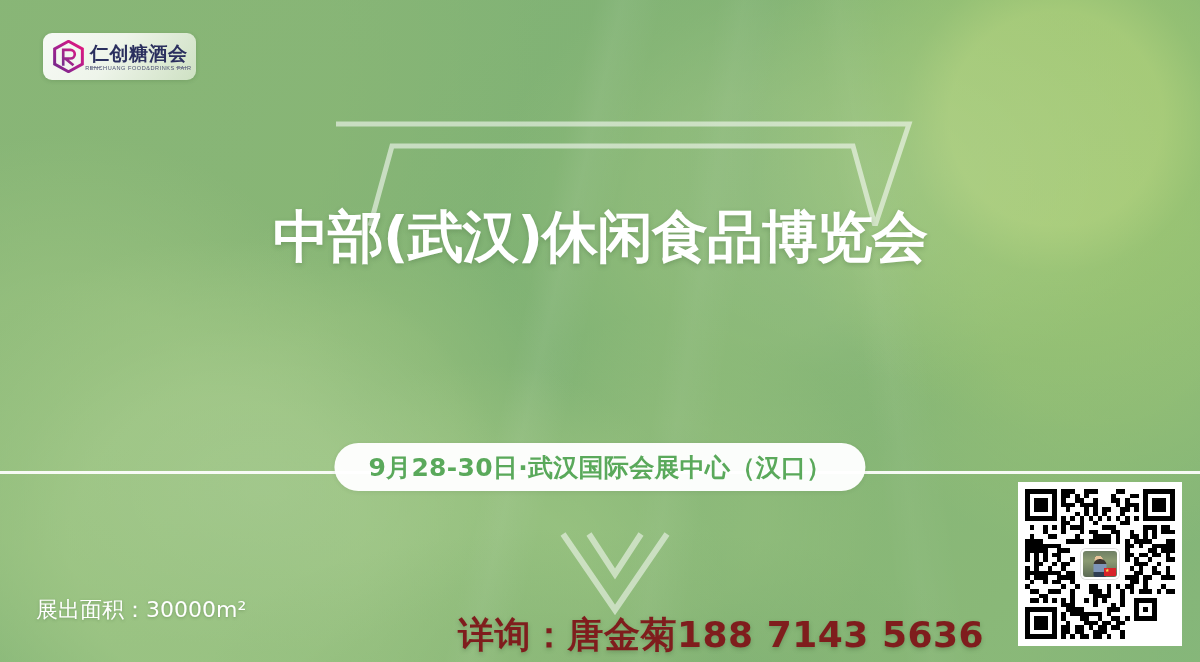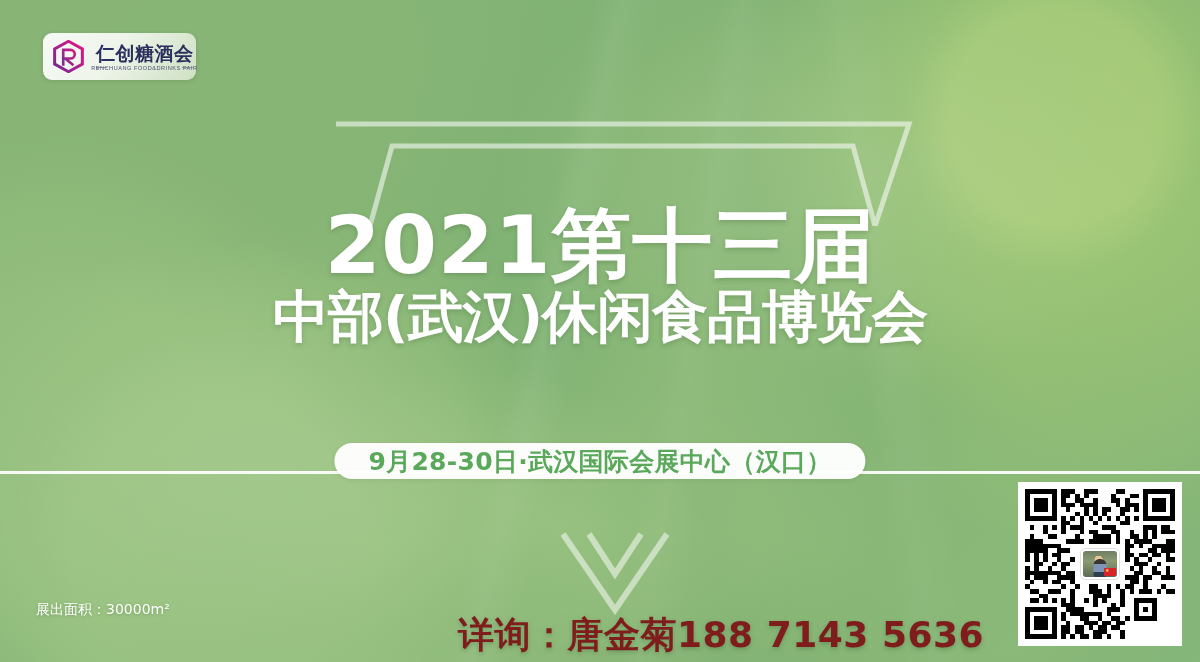--- a/index.html
+++ b/index.html
@@ -55,21 +55,21 @@
   
   .logo-badge{
     position:absolute; left:43px; top:33px;
     width:153px; height:47px;
     border-radius:9px;
     background:linear-gradient(125deg, rgba(255,255,255,.93) 0%, rgba(252,253,250,.88) 45%, rgba(236,243,228,.70) 100%);
     box-shadow:0 1px 4px rgba(40,70,35,.18);
     display:flex; align-items:center; padding:0 8px 0 9px;
   }
   .logo-mark{ width:33px; height:33px; flex:0 0 33px; }
-  .logo-text{ margin-left:11px; display:flex; flex-direction:column; justify-content:center; }
+  .logo-text{ margin-left:5px; display:flex; flex-direction:column; justify-content:center; }
   .logo-cn{
     font-size:19px; font-weight:bold; color:#2a2f5e; letter-spacing:.5px;
     line-height:1; font-family:"DejaVu Sans","Liberation Sans",sans-serif;
     white-space:nowrap;
   }
   .logo-en-row{ display:flex; align-items:center; gap:3px; margin-top:3px; }
   .logo-en-row .rule{ height:1px; width:11px; background:#6b6f8a; opacity:.7; }
   .logo-en{
     font-size:3.6px; color:#4a4f73; letter-spacing:.35px; white-space:nowrap;
     transform:scale(1.55); transform-origin:center;
@@ -94,39 +94,39 @@
     white-space:nowrap;
   }
 
   
   .divider{
     position:absolute; left:0; right:0; top:471px; height:3px;
     background:rgba(255,255,255,.92);
   }
   .date-pill{
     position:absolute; left:50%; top:443px; transform:translateX(-50%);
-    height:36px; padding:0 34px;
+    height:48px; padding:0 34px;
     border-radius:26px;
     background:rgba(255,255,255,.97);
     display:flex; align-items:center; justify-content:center;
     box-shadow:0 1px 4px rgba(40,70,35,.10);
   }
   .date-pill span{
     font-size:25px; font-weight:bold; color:#5aa95b;
     font-family:"DejaVu Sans","Liberation Sans",sans-serif;
     white-space:nowrap; letter-spacing:.3px;
   }
 
   
   .chevron{ position:absolute; left:555px; top:528px; width:120px; height:88px; }
 
   
   .stats{
     position:absolute; left:36px; top:596px;
-    color:#ffffff; font-size:14px; line-height:27px;
+    color:#ffffff; font-size:22px; line-height:27px;
     font-family:"DejaVu Sans","Liberation Sans",sans-serif;
     text-shadow:0 1px 3px rgba(60,95,52,.35);
   }
   .stats-row{ display:flex; }
   .stats-row .cell{ white-space:nowrap; }
   .stats-row .cell:first-child{ width:222px; }
 
   
   .contact{
     position:absolute; left:458px; top:611px;
@@ -201,21 +201,20 @@
         <span class="rule"></span>
       </div>
     </div>
   </div>
 
   <svg class="bracket" viewBox="0 0 585 108" preserveAspectRatio="none">
     <path d="M6 6 H579 L545 108 M40 108 L62 28 H523 L545 108" fill="none" stroke="rgba(255,255,255,.55)" stroke-width="5"></path>
   </svg>
 
   <div class="headline">
-    <div class="line1">2021第十三届</div>
     <div class="line2">中部(武汉)休闲食品博览会</div>
   </div>
 
   <div class="divider"></div>
 
   <div class="date-pill">
     <span>9月28-30日·武汉国际会展中心（汉口）</span>
   </div>
 
   <svg class="chevron" viewBox="0 0 120 88">

